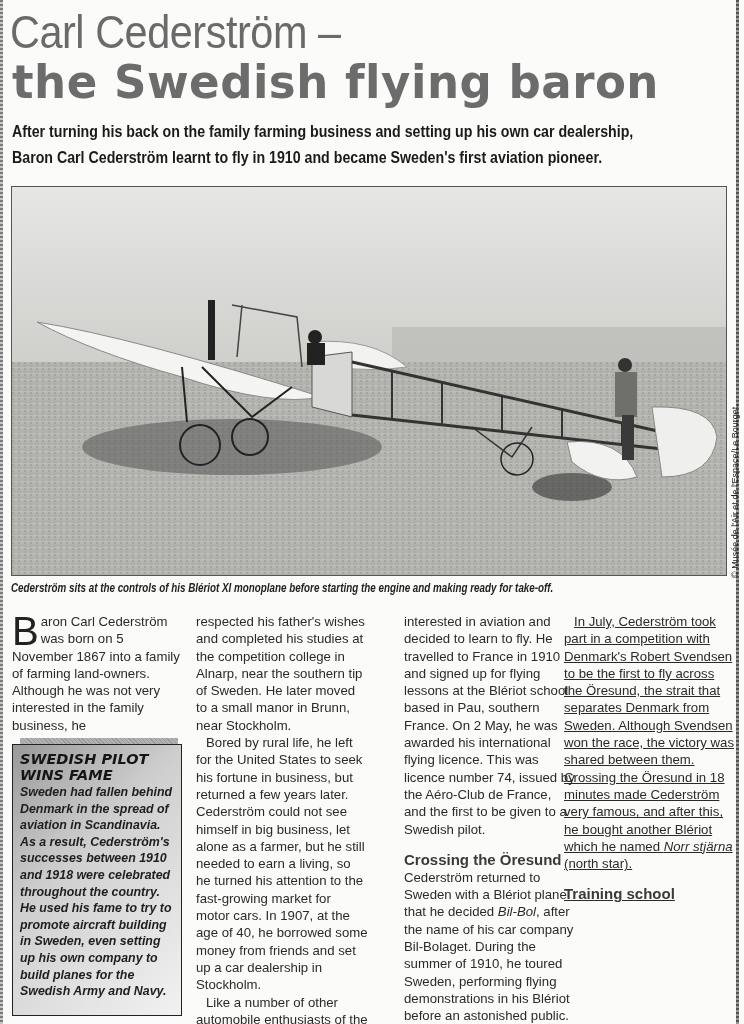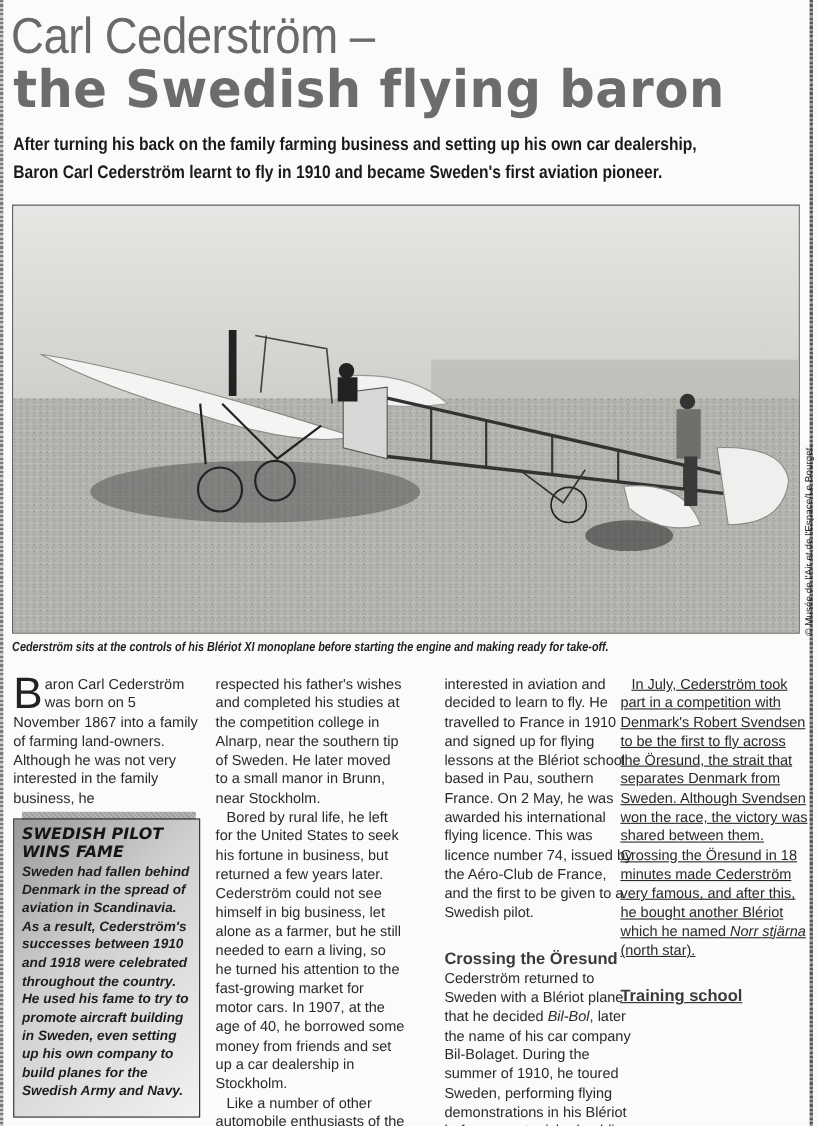--- a/index.html
+++ b/index.html
@@ -35,21 +35,21 @@
 
     .col { position: absolute; top: 613px; font-size: 13.2px; line-height: 17.3px; color: #2a2a2a; }
     .col p { margin: 0; }
     .col .indent { text-indent: 10px; }
     .c1 { left: 12px; width: 172px; }
     .c2 { left: 196px; width: 172px; }
     .c3 { left: 404px; width: 172px; }
     .c4 { left: 564px; width: 172px; text-decoration: underline; }
 
     .dropcap { float: left; font-size: 40px; line-height: 32px; margin: 2px 2px 0 0; color: #222; }
-    .subhead { font-weight: 700; font-size: 15px; color: #3a3a3a; line-height: 19px; margin-top: 24px; }
+    .subhead { font-weight: 700; font-size: 15px; color: #3a3a3a; line-height: 19px; margin-top: 12px; }
     em { font-style: italic; }
 
     .sidebar-shadow { position: absolute; left: 20px; top: 738px; width: 158px; height: 270px;
       background: repeating-linear-gradient(45deg,#9a9a9a 0 1px,#b2b2b2 1px 3px); }
     .sidebar { position: absolute; left: 12px; top: 728px; width: 170px; height: 272px;
       border: 1.5px solid #222;
       background: linear-gradient(135deg,#9a9a9a 0%,#cfcfcf 40%,#f2f2f2 100%);
       padding: 6px 7px; margin-top: 16px; }
     .sidebar h3 { font-family: "DejaVu Sans", sans-serif; font-style: italic; font-weight: 700;
       font-size: 14.5px; line-height: 16px; color: #151515; text-transform: uppercase; }
@@ -138,19 +138,19 @@
 
 <div class="col c2">
   <p>respected his father's wishes and completed his studies at the competition college in Alnarp, near the southern tip of Sweden. He later moved to a small manor in Brunn, near Stockholm.</p>
   <p class="indent">Bored by rural life, he left for the United States to seek his fortune in business, but returned a few years later. Cederström could not see himself in big business, let alone as a farmer, but he still needed to earn a living, so he turned his attention to the fast-growing market for motor cars. In 1907, at the age of 40, he borrowed some money from friends and set up a car dealership in Stockholm.</p>
   <p class="indent">Like a number of other automobile enthusiasts of the era, Cederström became</p>
 </div>
 
 <div class="col c3">
   <p>interested in aviation and decided to learn to fly. He travelled to France in 1910 and signed up for flying lessons at the Blériot school based in Pau, southern France. On 2 May, he was awarded his international flying licence. This was licence number 74, issued by the Aéro-Club de France, and the first to be given to a Swedish pilot.</p>
   <div class="subhead">Crossing the Öresund</div>
-  <p><span>Cederström returned to Sweden with a Blériot plane that he decided </span><em>Bil-Bol</em><span>, later the name of his car company Bil-Bolaget. During the summer of 1910, he toured Sweden, performing flying demonstrations in his Blériot before an astonished public.</span></p>
+  <p><span>Cederström returned to Sweden with a Blériot plane that he decided </span><em>Bil-Bol</em><span>, after the name of his car company Bil-Bolaget. During the summer of 1910, he toured Sweden, performing flying demonstrations in his Blériot before an astonished public.</span></p>
 </div>
 
 <div class="col c4">
   <p class="indent"><span>In July, Cederström took part in a competition with Denmark's Robert Svendsen to be the first to fly across the Öresund, the strait that separates Denmark from Sweden. Although Svendsen won the race, the victory was shared between them. Crossing the Öresund in 18 minutes made Cederström very famous, and after this, he bought another Blériot which he named </span><em>Norr stjärna</em><span> (north star).</span></p>
   <div class="subhead">Training school</div>
 </div>
 
 </body></html>

